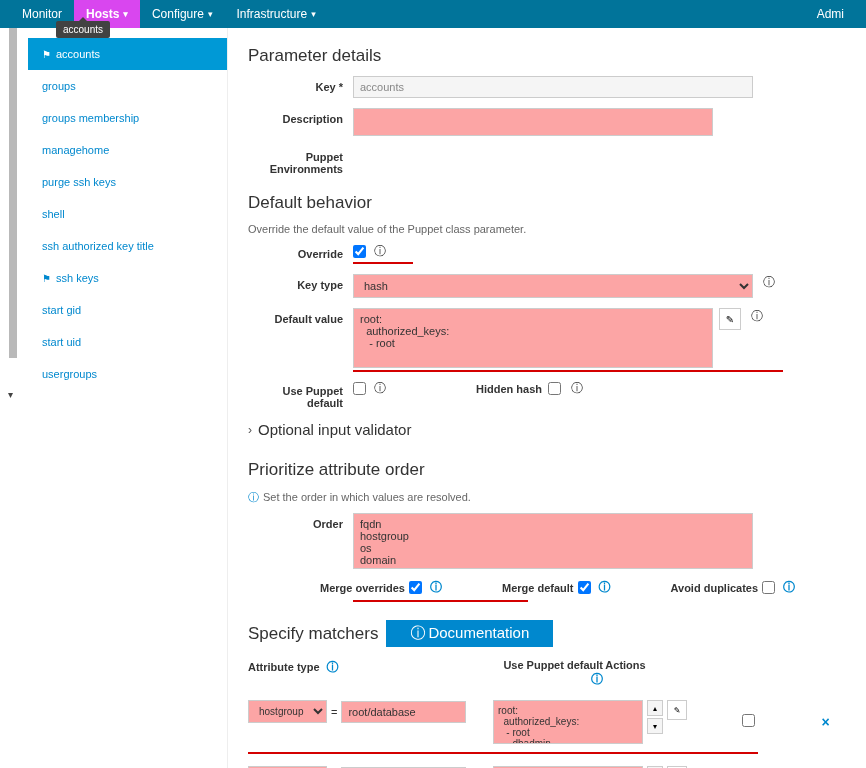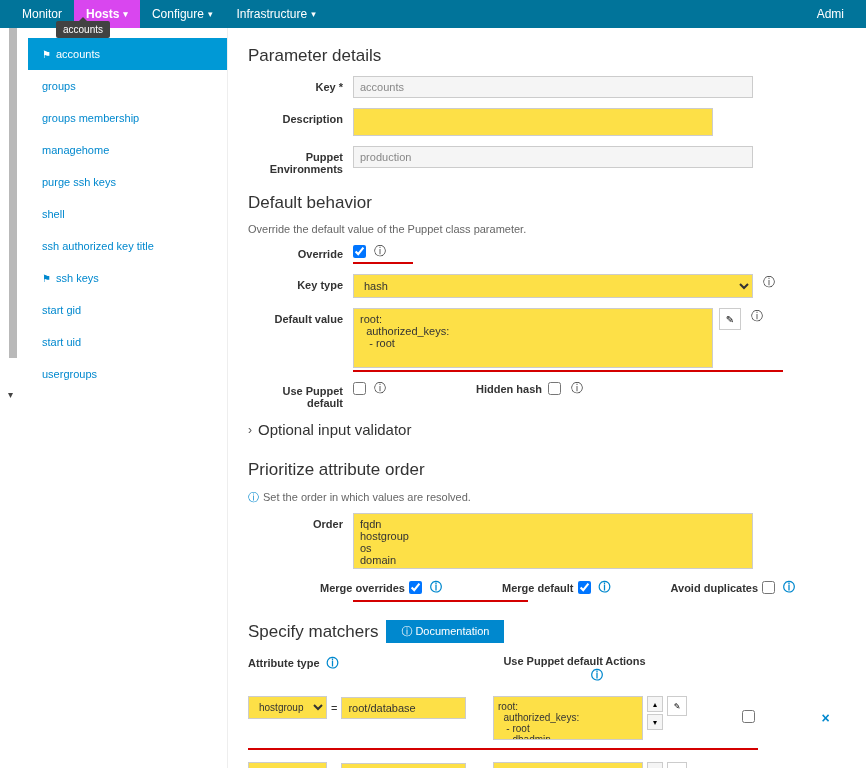--- a/index.html
+++ b/index.html
@@ -151,21 +151,21 @@
     flex: 1;
     display: flex;
     align-items: flex-start;
     gap: 6px;
   }
   input[type="text"], textarea, select {
     font-family: inherit;
     font-size: 11px;
     padding: 4px 6px;
     border: 1px solid #ccc;
-    background: #fde047;
+    background: #fca5a5;
     color: #333;
   }
   input[readonly], textarea[readonly] {
     background: #f5f5f5;
     color: #888;
   }
   .inp-wide { width: 400px; }
   .ta-desc {
     width: 360px; height: 28px; resize: none;
   }
@@ -224,21 +224,21 @@
     cursor: pointer;
     display:flex;align-items:center;gap:6px;
   }
   .coll .ar { font-size: 12px; color:#555;}
   
   .sm-header {
     display:flex;align-items:center;gap:8px;margin-bottom:8px;
   }
   .btn-blue {
     background:#0088ce;color:#fff;border:none;
-    padding:4px 15px;font-size:11px;cursor:pointer;
+    padding:4px 24px;font-size:15px;cursor:pointer;
   }
   .sm-table {
     width: 100%;
     font-size:11px;
   }
   .sm-table .thead {
     display:flex;font-weight:600;padding:4px 0;
   }
   .sm-table .col-attr { flex:0 0 245px; }
   .sm-table .col-val { flex:0 0 200px; }
@@ -367,23 +367,20 @@
         </div>
       </div>
       <div class="frow">
         <div class="lbl">Description</div>
         <div class="ctrl">
           <textarea class="ta-desc" style=""></textarea>
         </div>
       </div>
       <div class="frow">
         <div class="lbl">Puppet Environments</div>
-        <div class="ctrl">
-          <input type="text" class="inp-wide" readonly="" value="production" style="">
-        </div>
       </div>
     </div>
 
     <div class="section-title" style="margin-top:18px;">Default behavior</div>
     <div class="sub-desc">Override the default value of the Puppet class parameter.</div>
 
     <div class="frow">
       <div class="lbl">Override</div>
       <div class="ctrl">
         <span class="red-uline" style="display:flex;align-items:center;gap:4px;width:60px;">

